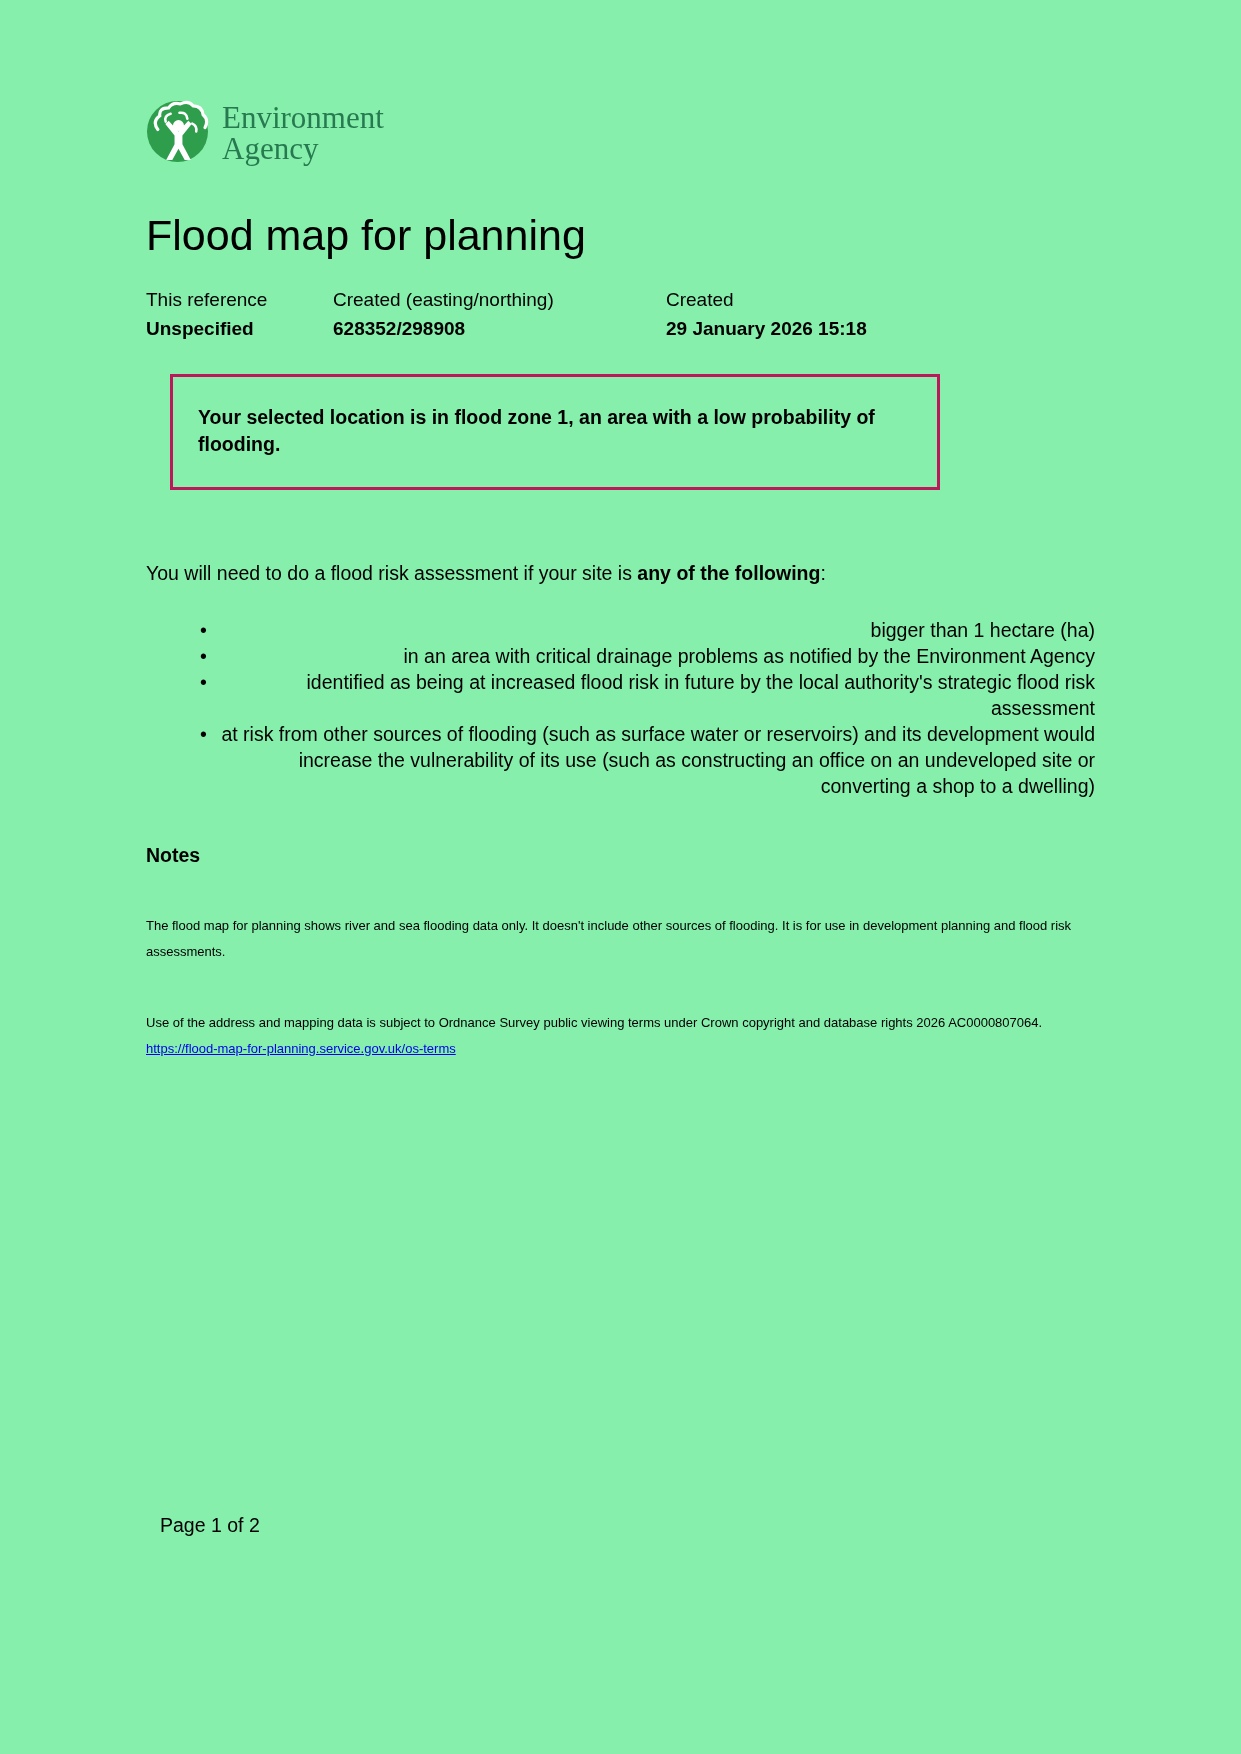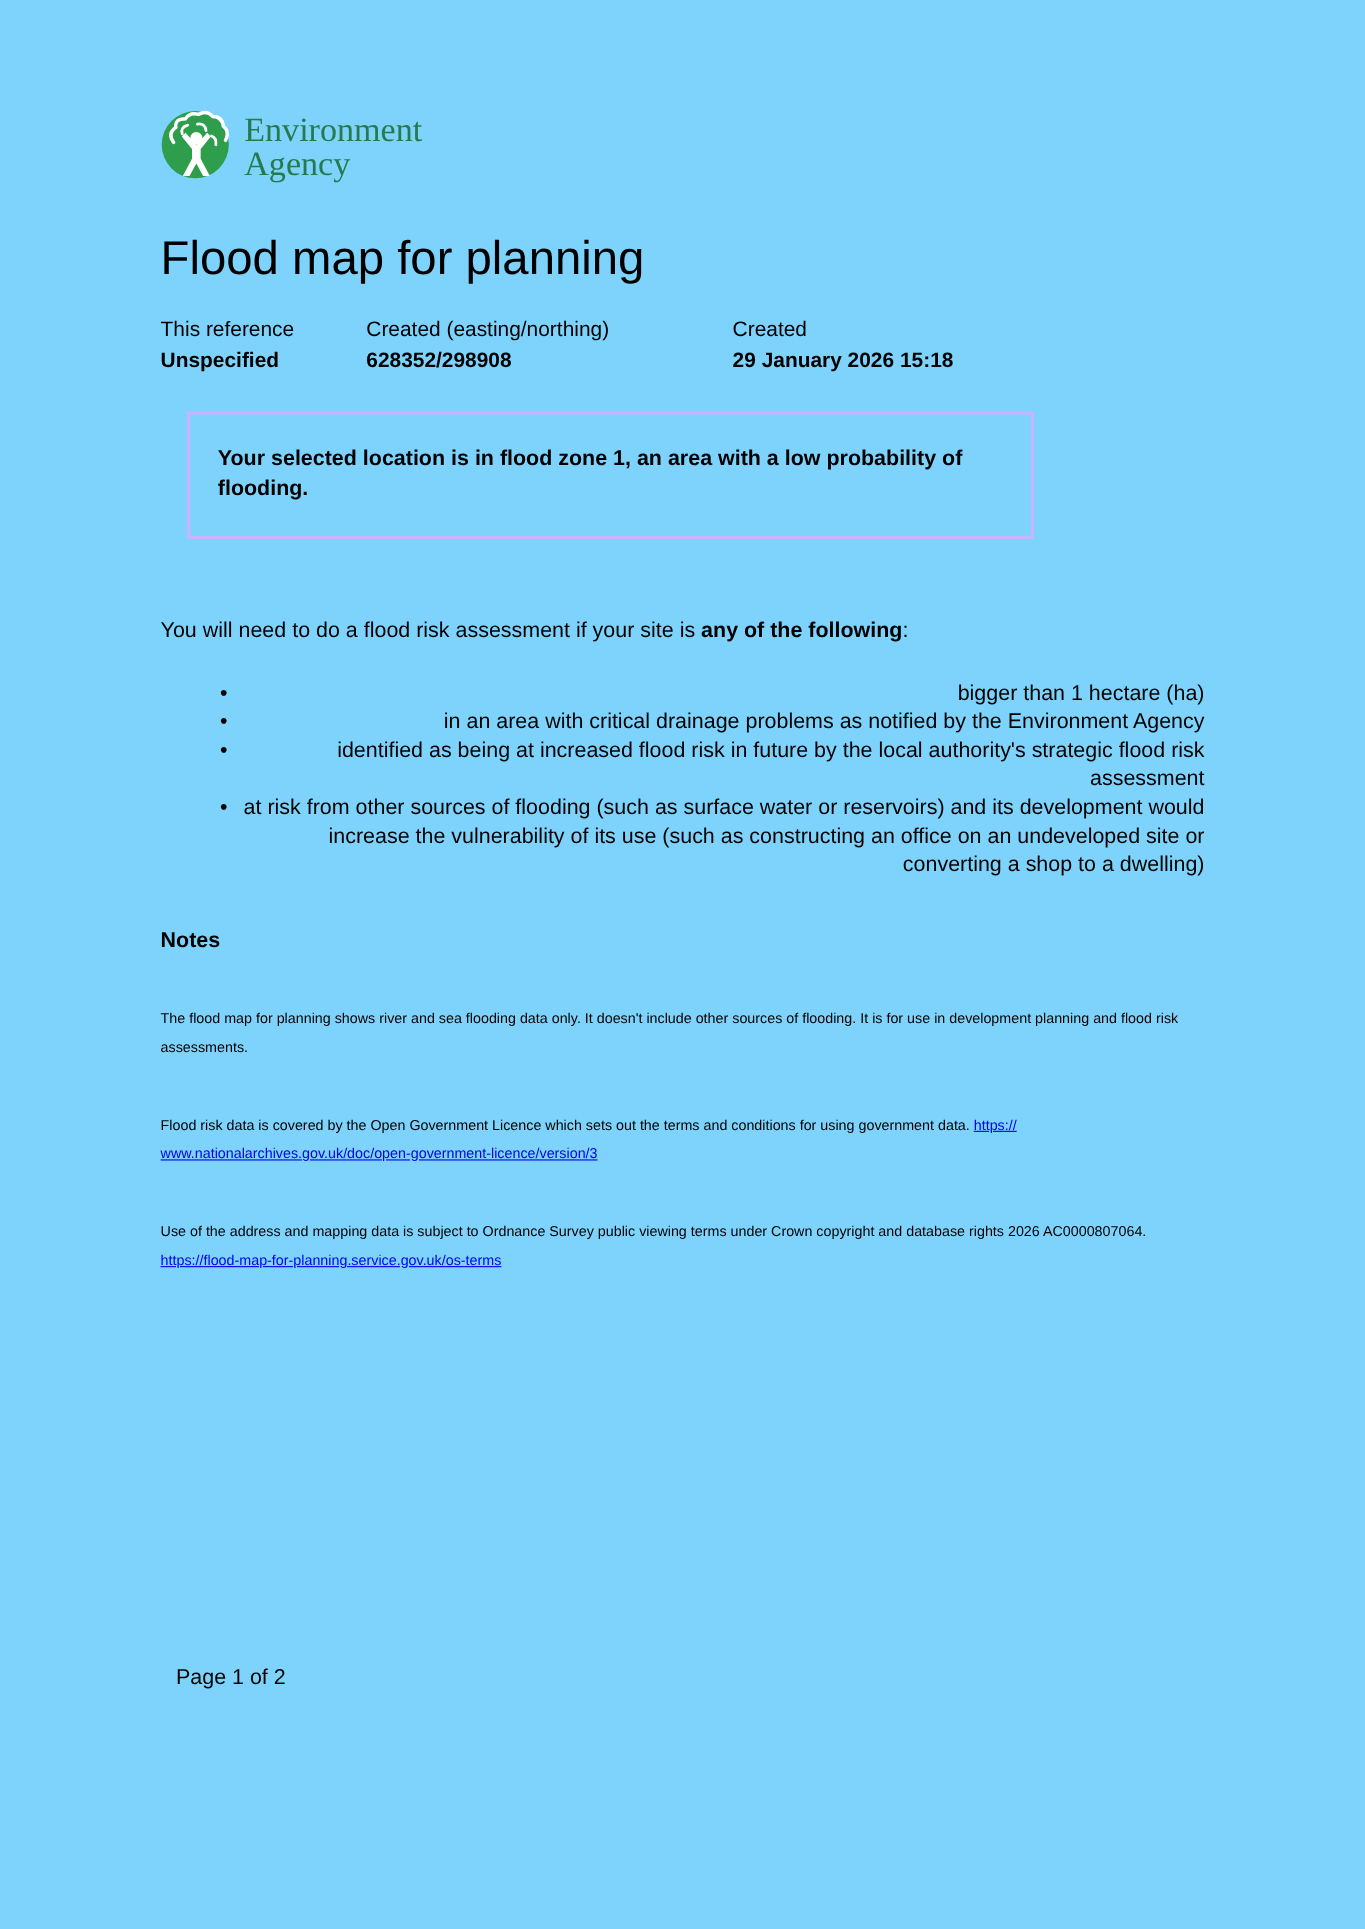--- a/index.html
+++ b/index.html
@@ -1,19 +1,19 @@
 <!DOCTYPE html>
 <html><head>
 <meta charset="utf-8">
 <style>
   html,body { margin:0; padding:0; background:#ffffff; }
   .page {
     position:relative;
     width:1241px; height:1754px;
-    background:#7dd3fc;
+    background:#86efac;
     font-family:"Liberation Sans", sans-serif;
     color:#000000;
     overflow:hidden;
     box-sizing:border-box;
   }
   .content { position:relative; padding:100px 146px 0 146px; }
 
   
   .logo-row { display:flex; align-items:flex-start; gap:13px; height:66px; }
   .logo-mark { width:63px; height:63px; flex:0 0 auto; }
@@ -36,21 +36,21 @@
   .meta-col-2 { width:333px; }
   .meta-col-3 { flex:1; }
   .meta-label { font-weight:400; }
   .meta-value { font-weight:700; margin-top:8px; }
 
   
   .zone-box {
     box-sizing:border-box;
     margin:35px 0 0 24px;
     width:770px;
-    border:3px solid #c4b5fd;
+    border:3px solid #be185d;
     padding:27px 40px 29px 25px;
     font-size:19.5px; font-weight:700; line-height:27px;
   }
 
   
   .intro { margin:70px 0 0 0; font-size:19.5px; line-height:26px; }
   .bold { font-weight:700; }
 
   ul.requirements {
     margin:31px 0 0 0; padding:0 0 0 54px; list-style:none;
@@ -118,20 +118,19 @@
       <li>in an area with critical drainage problems as notified by the Environment Agency</li>
       <li>identified as being at increased flood risk in future by the local authority's strategic flood risk assessment</li>
       <li>at risk from other sources of flooding (such as surface water or reservoirs) and its development would increase the vulnerability of its use (such as constructing an office on an undeveloped site or converting a shop to a dwelling)</li>
     </ul>
 
     <h2 class="notes-heading">Notes</h2>
 
     <p class="para">The flood map for planning shows river and sea flooding data only. It doesn't include other sources of flooding. It is for use in development planning and flood risk assessments.</p>
 
 
-    <p class="para"><span>Flood risk data is covered by the Open Government Licence which sets out the terms and conditions for using government data. </span><a class="link"><span>https://</span><br><span>www.nationalarchives.gov.uk/doc/open-government-licence/version/3</span></a></p>
 
     <p class="para"><span>Use of the address and mapping data is subject to Ordnance Survey public viewing terms under Crown copyright and database rights 2026 AC0000807064.</span><br><a class="link">https://flood-map-for-planning.service.gov.uk/os-terms</a></p>
 
   </div>
 
   <div class="footer">Page 1 of 2</div>
 </div>
 
 </body></html>

